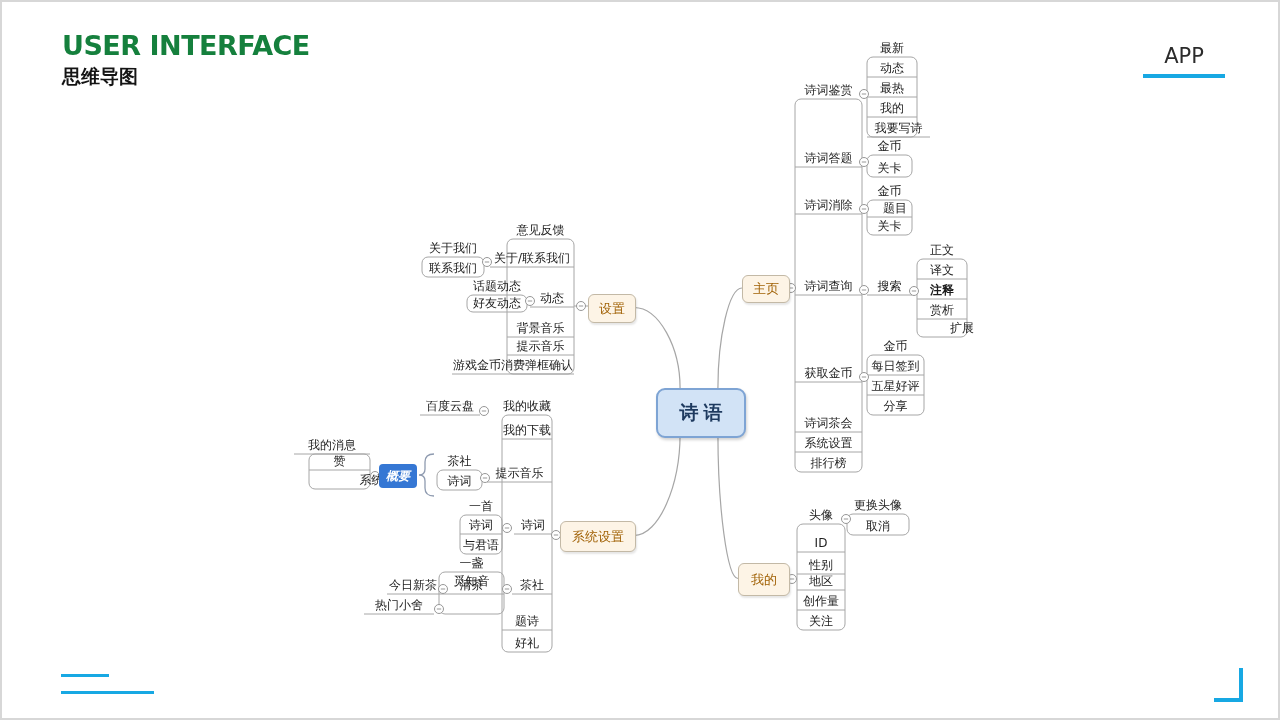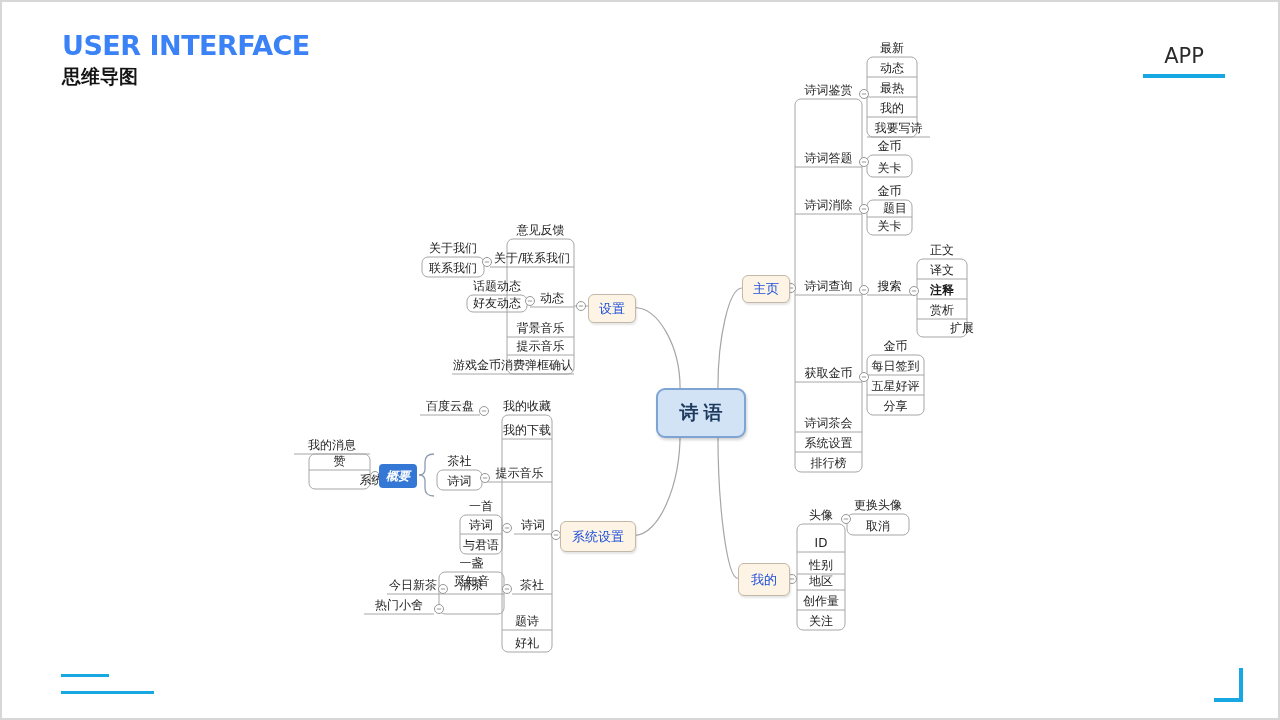--- a/index.html
+++ b/index.html
@@ -1,30 +1,30 @@
 <!DOCTYPE html>
 <html><head>
 <meta charset="utf-8">
 <style>
   html,body{margin:0;padding:0;background:#fff;}
   .page{position:relative;width:1280px;height:720px;background:#fff;border:2px solid #d7d7d7;
         box-sizing:border-box;overflow:hidden;font-family:"DejaVu Sans","Liberation Sans",sans-serif;}
-  .hdr-title{position:absolute;left:60px;top:28px;font-size:27px;font-weight:600;color:#3b82f6;letter-spacing:-.5px;}
+  .hdr-title{position:absolute;left:60px;top:28px;font-size:27px;font-weight:600;color:#15803d;letter-spacing:-.5px;}
   .hdr-sub{position:absolute;left:60px;top:62px;font-size:19px;font-weight:600;color:#141414;}
   .app-label{position:absolute;left:1141px;top:42px;width:82px;text-align:center;font-size:21px;color:#2b2b2b;}
   .app-underline{position:absolute;left:1141px;top:72px;width:82px;height:4px;}
   .deco{position:absolute;}
   .corner-bracket{position:absolute;left:1212px;top:666px;width:25px;height:30px;
         border-right:4px solid;border-bottom:4px solid;}
   .canvas{position:absolute;left:0;top:0;width:1280px;height:720px;}
   .canvas svg{position:absolute;left:0;top:0;}
   .topic{position:absolute;height:16px;line-height:16px;font-size:12px;color:#1c1c1c;
          text-align:center;white-space:nowrap;}
   .branch{position:absolute;display:flex;align-items:center;justify-content:center;
-          border-radius:6px;font-size:13px;color:#1d4ed8;border:1px solid;
+          border-radius:6px;font-size:13px;color:#a16207;border:1px solid;
           box-shadow:1px 2px 2px rgba(0,0,0,.10);}
   .root-node{position:absolute;display:flex;align-items:center;justify-content:center;
           border-radius:9px;font-size:19px;font-weight:700;letter-spacing:5px;text-indent:5px;
           border:2px solid;box-shadow:1px 2px 3px rgba(0,0,0,.18);}
   .summary-node{position:absolute;display:flex;align-items:center;justify-content:center;
           border-radius:4px;font-size:12px;font-style:italic;font-weight:700;color:#fff;}
 </style>
 </head>
 <body>
 

